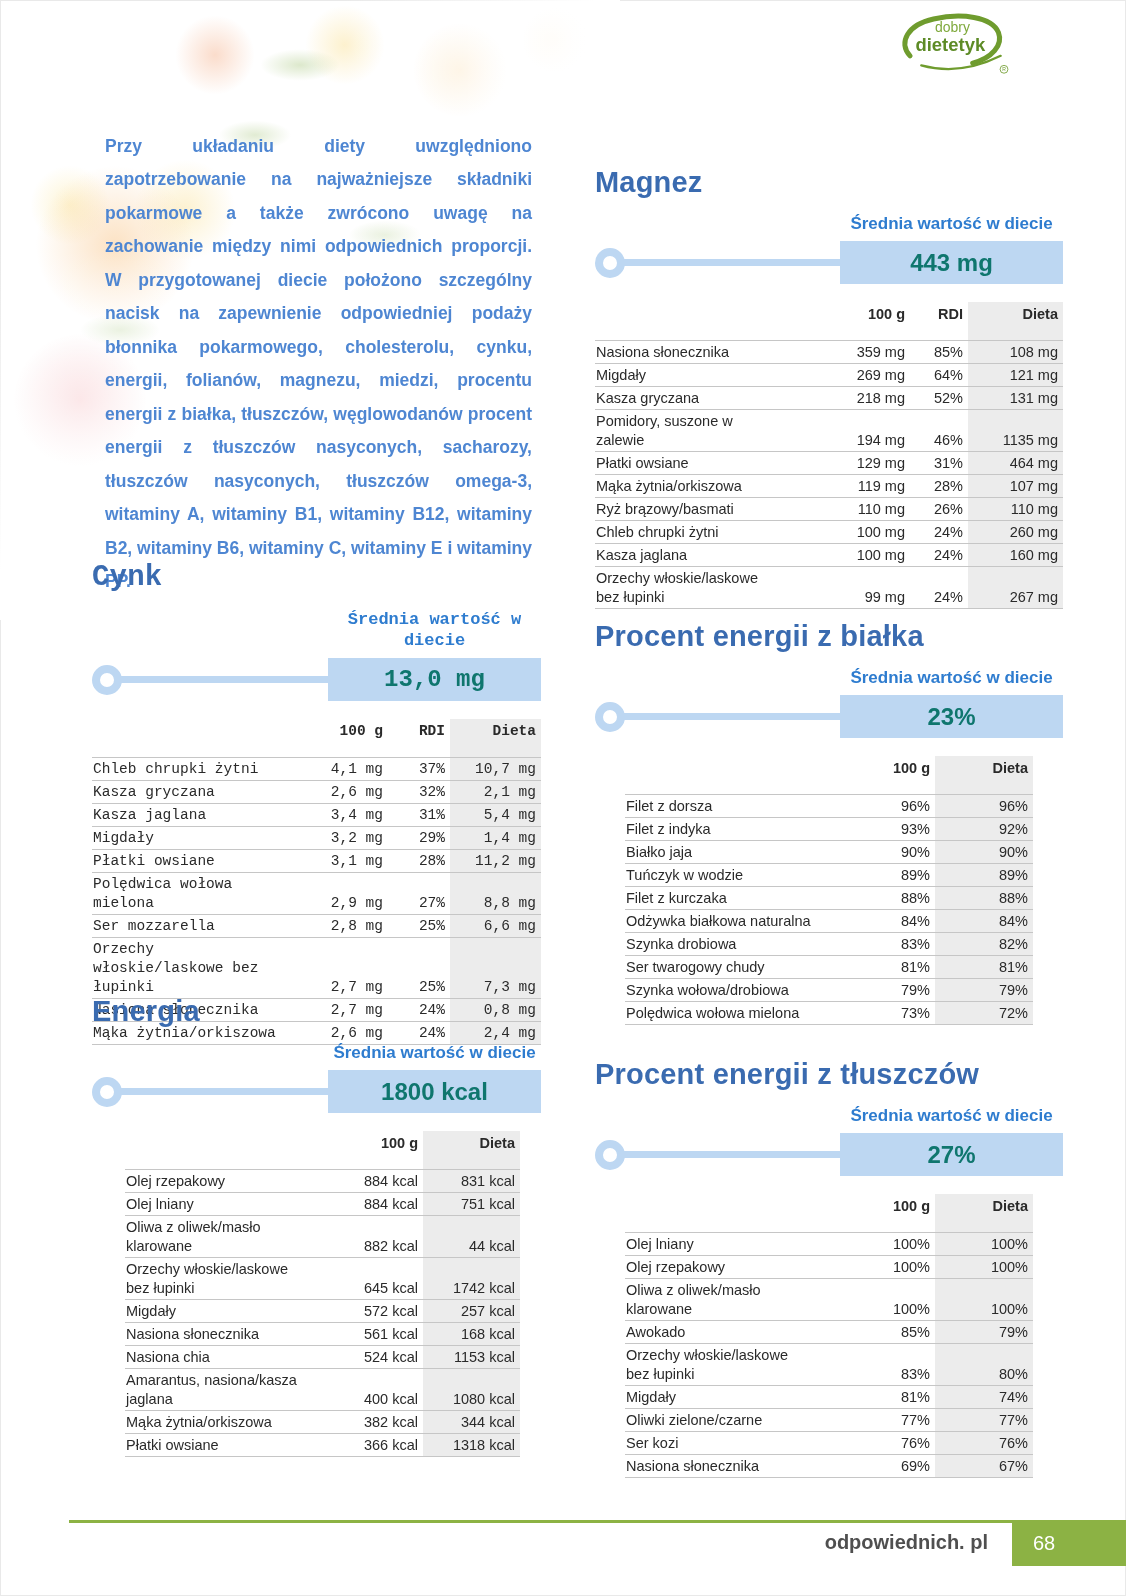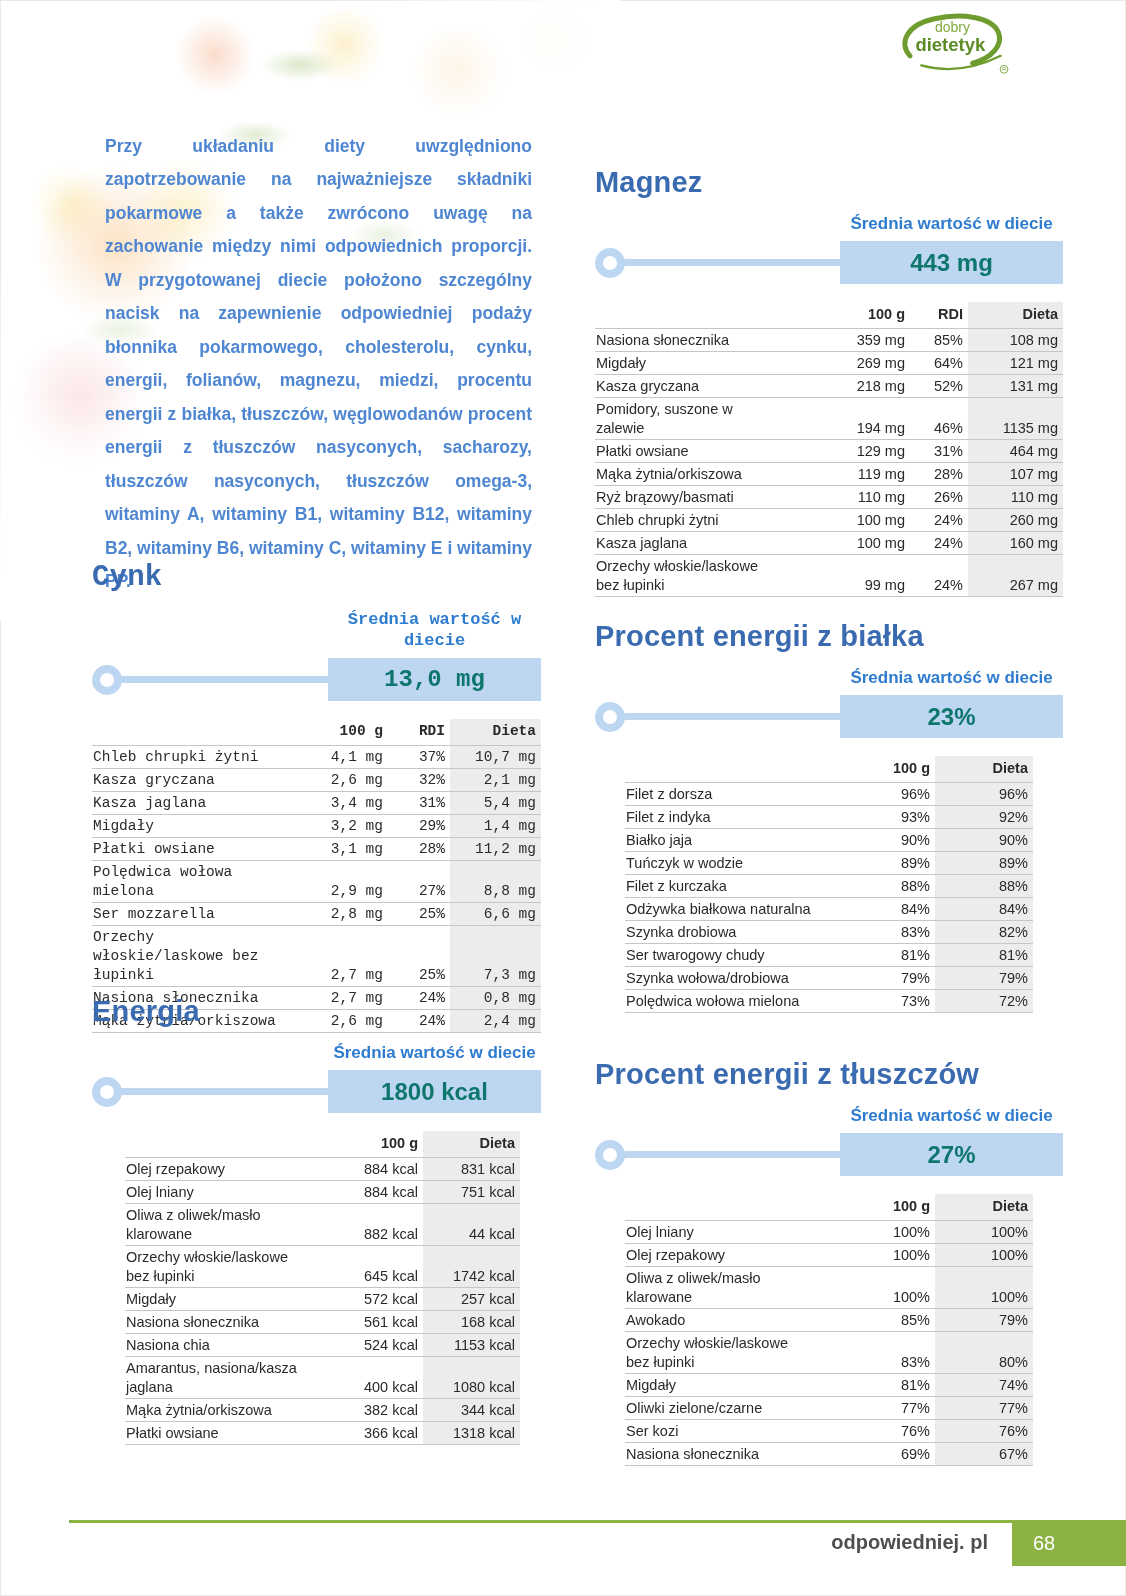--- a/index.html
+++ b/index.html
@@ -64,21 +64,21 @@
   
   .tbl{display:grid;font-size:14.5px;color:#2a2a2a;}
   .t-cynk    {grid-template-columns:1fr 75px 62px 91px;--namew:185px;}
   .t-magnez  {grid-template-columns:1fr 78px 58px 95px;--namew:172px;}
   .t-energia {grid-template-columns:1fr 90px 97px;--namew:182px;width:395px;margin-left:33px;}
   .t-bialko  {grid-template-columns:1fr 100px 98px;--namew:186px;width:408px;margin-left:30px;}
   .t-tluszcze{grid-template-columns:1fr 100px 98px;--namew:182px;width:408px;margin-left:30px;}
   .cell{border-bottom:1px solid #c6c6c6;display:flex;align-items:flex-end;padding:2px 0 1px;line-height:19px;}
   .c-num{justify-content:flex-end;padding-right:5px;}
   .c-gray{background:#ececec;}
-  .c-head{font-weight:bold;padding-top:3px;padding-bottom:4px;}
+  .c-head{font-weight:bold;padding-top:3px;padding-bottom:16px;}
   .c-name{padding-left:1px;}
   .c-name span{display:block;max-width:var(--namew);}
 
   
   .footer-line{position:absolute;left:69px;right:0;top:1520px;height:3px;background:#8cb244;}
   .footer-site{position:absolute;top:1531px;right:138px;font-size:20px;font-weight:bold;color:#4f4f4f;}
   .footer-pagebox{position:absolute;left:1012px;top:1521px;width:64px;height:45px;background:#8cb244;
     color:#fff;font-size:20px;display:flex;align-items:center;justify-content:center;}
   .footer-cornerbox{position:absolute;left:1070px;top:1521px;width:56px;height:45px;background:#8cb244;}
 </style>
@@ -450,18 +450,18 @@
           <div class="cell c-num c-gray">76%</div>
           <div class="cell c-name">
             <span>Nasiona słonecznika</span>
           </div>
           <div class="cell c-num">69%</div>
           <div class="cell c-num c-gray">67%</div>
         </div>
     </div>
 
     <div class="footer-line"></div>
-    <div class="footer-site">odpowiedniej. pl</div>
+    <div class="footer-site">odpowiednich. pl</div>
     <div class="footer-pagebox">68</div>
     <div class="footer-cornerbox"></div>
 
   </div>
 </div>
 
 </body></html>

